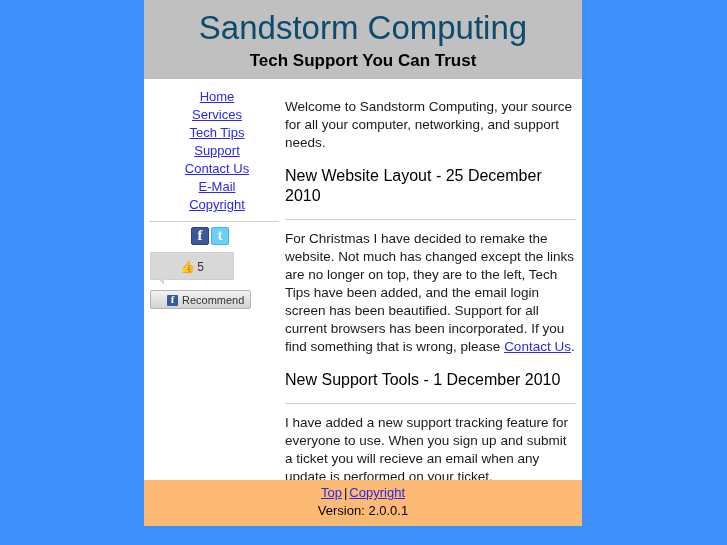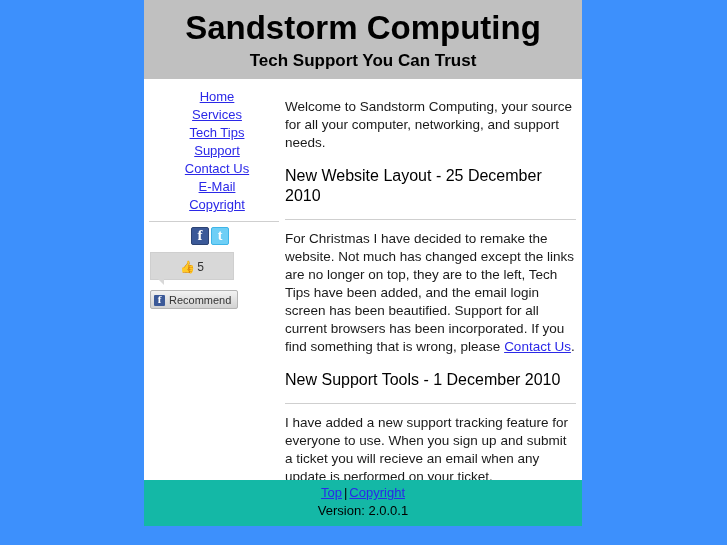--- a/index.html
+++ b/index.html
@@ -23,22 +23,22 @@
     box-sizing: border-box;
   }
   .site-header {
     background: #c0c0c0;
     padding-top: 6px;
     padding-bottom: 7px;
     text-align: center;
   }
   .site-title {
     font-size: 33px;
-    font-weight: bold;
-    color: #000000;
+    font-weight: normal;
+    color: #0c4a6e;
     margin: 0;
     line-height: 44px;
     letter-spacing: 0px;
   }
   .site-tagline {
     font-size: 17px;
     font-weight: bold;
     color: #000000;
     margin: 0;
     line-height: 22px;
@@ -156,21 +156,21 @@
     border-left: 6px solid transparent;
     border-right: 0 solid transparent;
     border-top: 6px solid #d8d8d8;
   }
   .recommend-btn {
     margin-top: 10px;
     display: inline-block;
     background: linear-gradient(#f2f2f2, #d2d2d2);
     border: 1px solid #b4b4b4;
     border-radius: 2px;
-    padding: 2px 6px 2px 3px;
+    padding: 2px 6px 2px 16px;
     font-size: 11px;
     color: #333333;
     cursor: pointer;
     white-space: nowrap;
   }
   .recommend-btn .mini-f {
     display: inline-block;
     width: 11px;
     height: 11px;
     background: #3b5998;
@@ -216,21 +216,21 @@
   }
   .article-body {
     margin-top: 10px !important;
   }
   .inline-link {
     color: #2b28e8;
     text-decoration: underline;
     cursor: pointer;
   }
   .site-footer {
-    background: #14b8a6;
+    background: #fdba74;
     text-align: center;
     padding: 4px 0 6px 0;
     position: absolute;
     left: 0;
     bottom: 0;
     width: 100%;
     box-sizing: border-box;
   }
   .footer-links {
     font-size: 13px;

